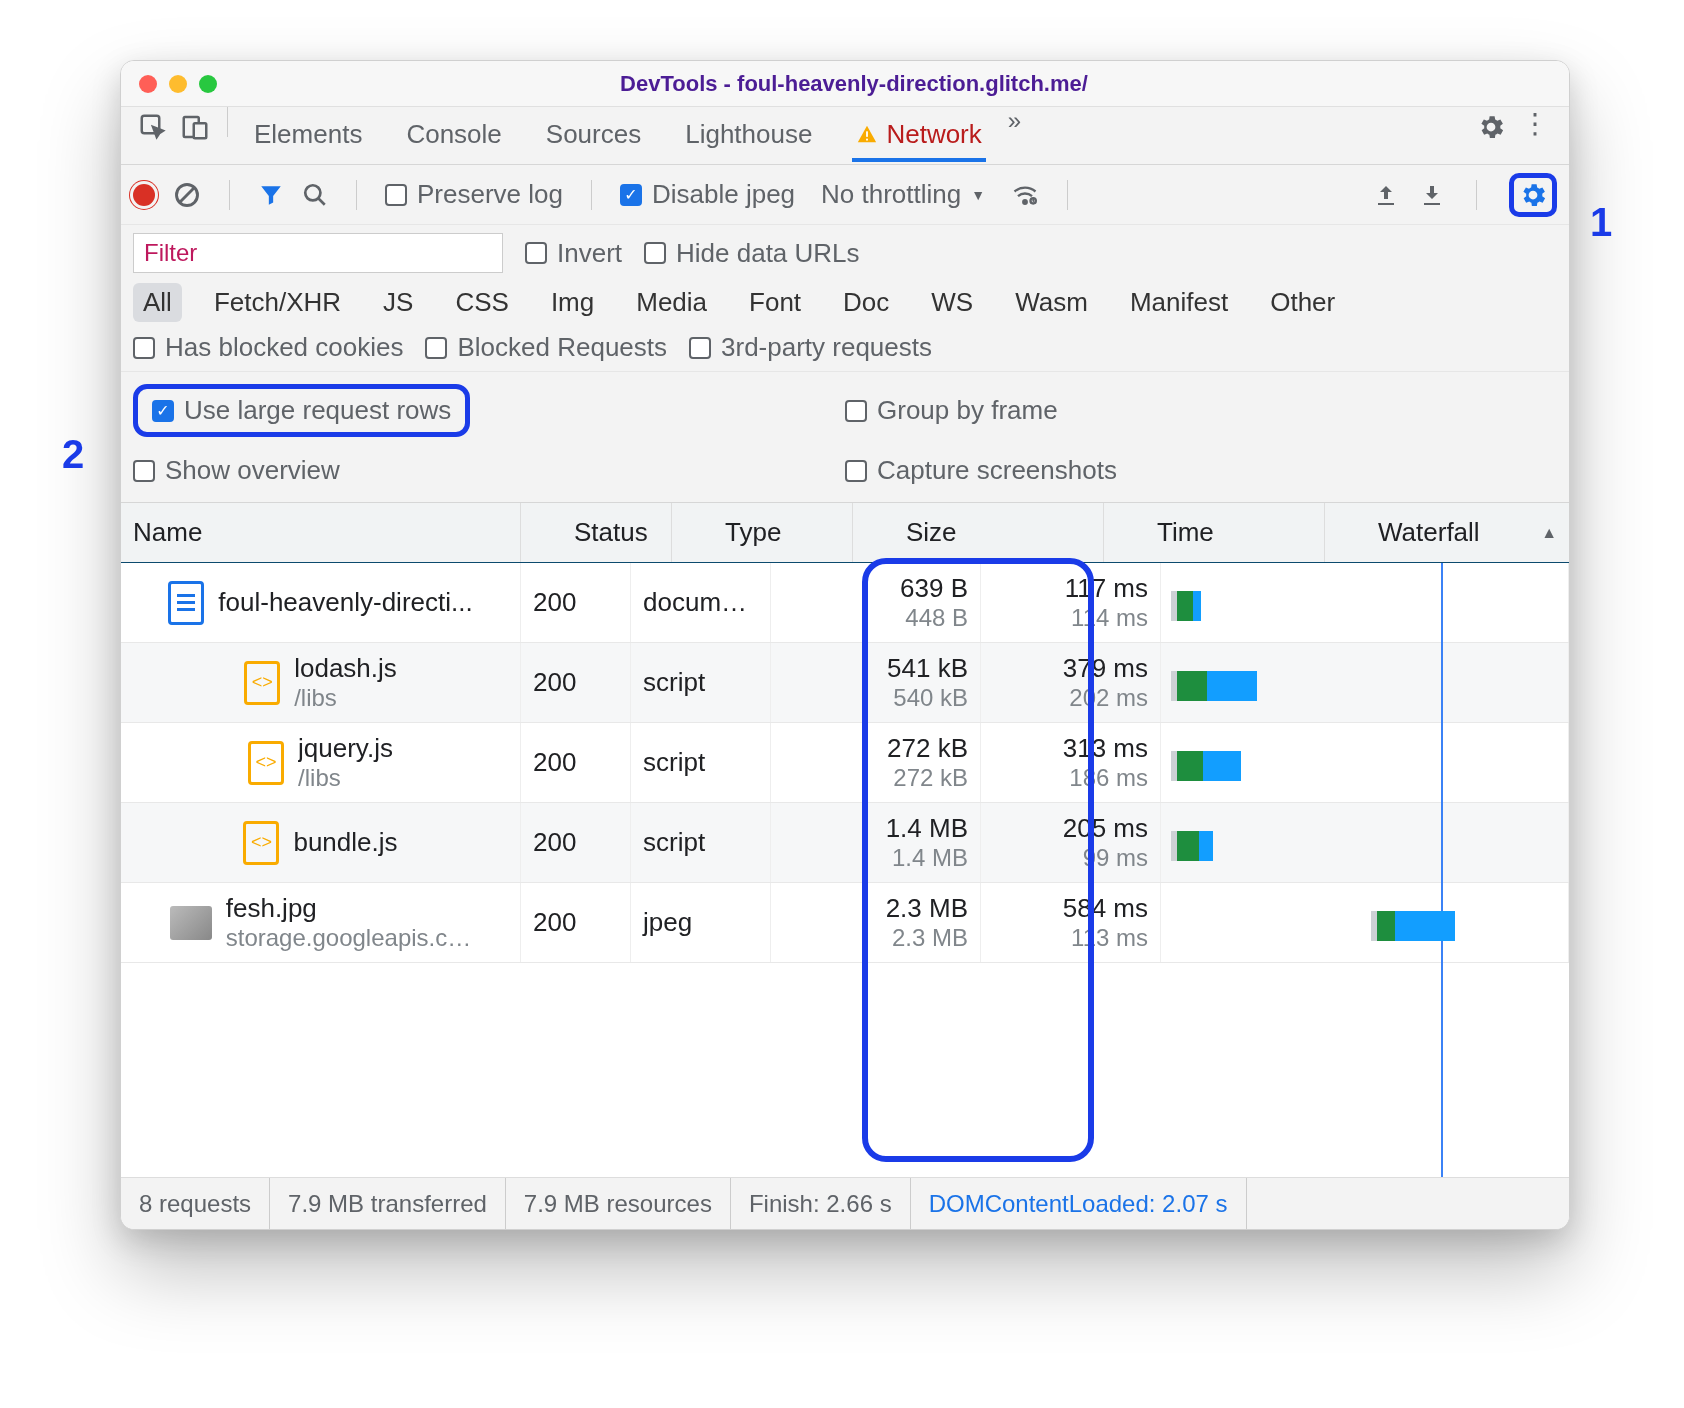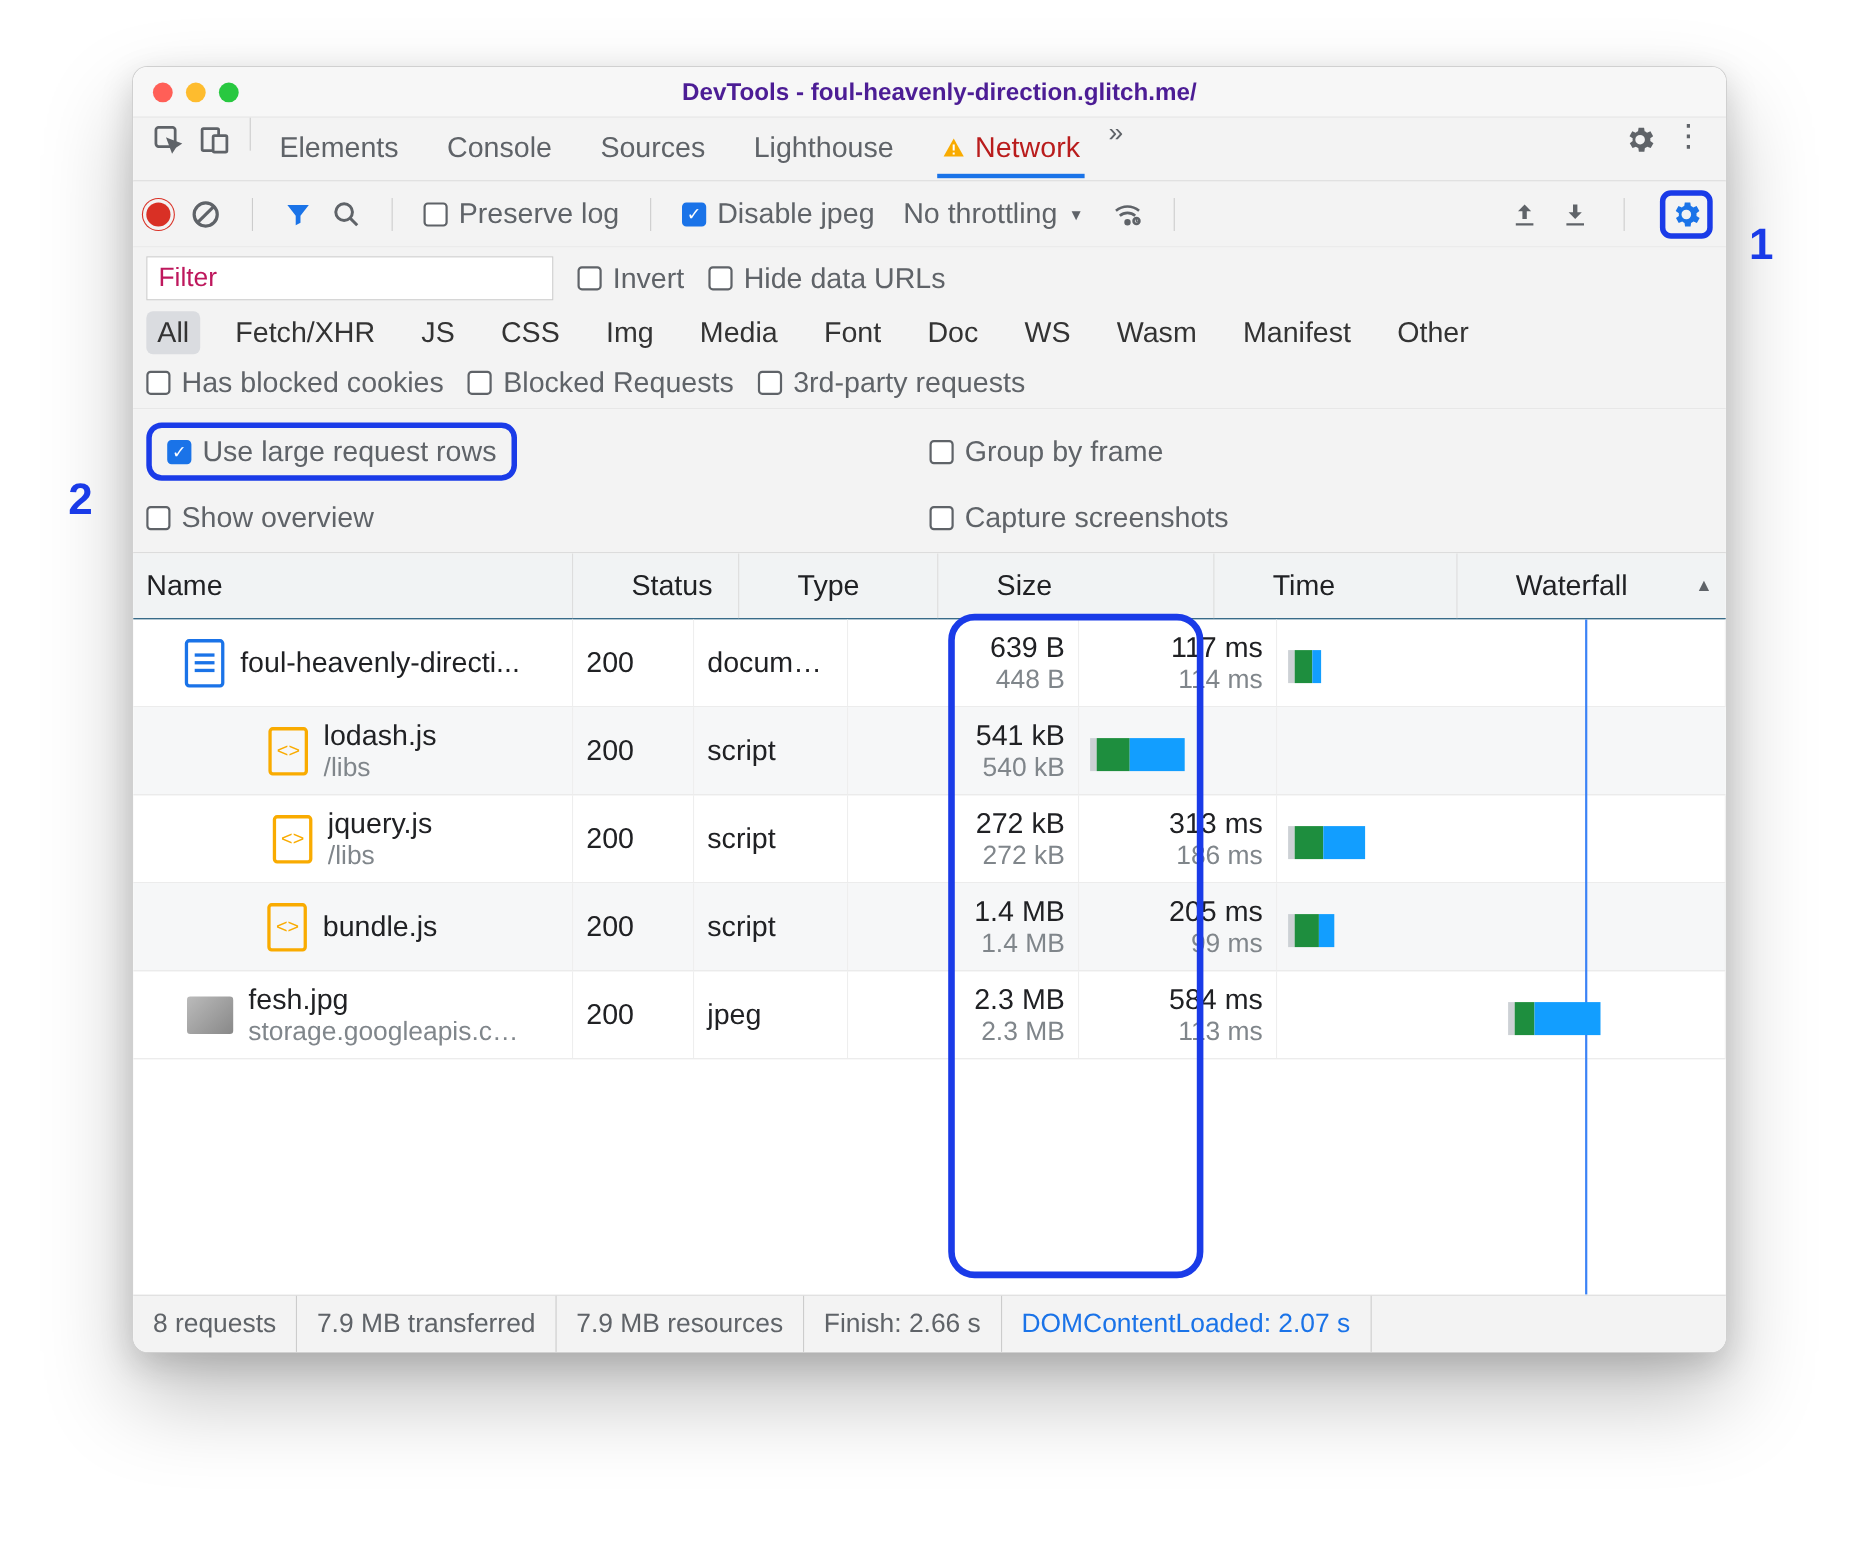--- a/index.html
+++ b/index.html
@@ -322,20 +322,24 @@
         <span class="nm primary">lodash.js</span>
         <span class="sub2">/libs</span>
       </div>
     </div>
     <div class="td">200</div>
     <div class="td">script</div>
     <div class="td num">
       <span class="primary">541 kB</span>
               <span class="sub2">540 kB</span>
     </div>
+    <div class="td num">
+      <span class="primary">379 ms</span>
+              <span class="sub2">202 ms</span>
+    </div>
     <div class="td wf">
       <div class="bar" style="left:10px;">
         <div class="seg-wait"></div>
         <div class="seg-g" style="width:30px;"></div>
         <div class="seg-b" style="width:50px;"></div>
       </div>
     </div>
           </div>
           <div class="tr">
     <div class="td name">

